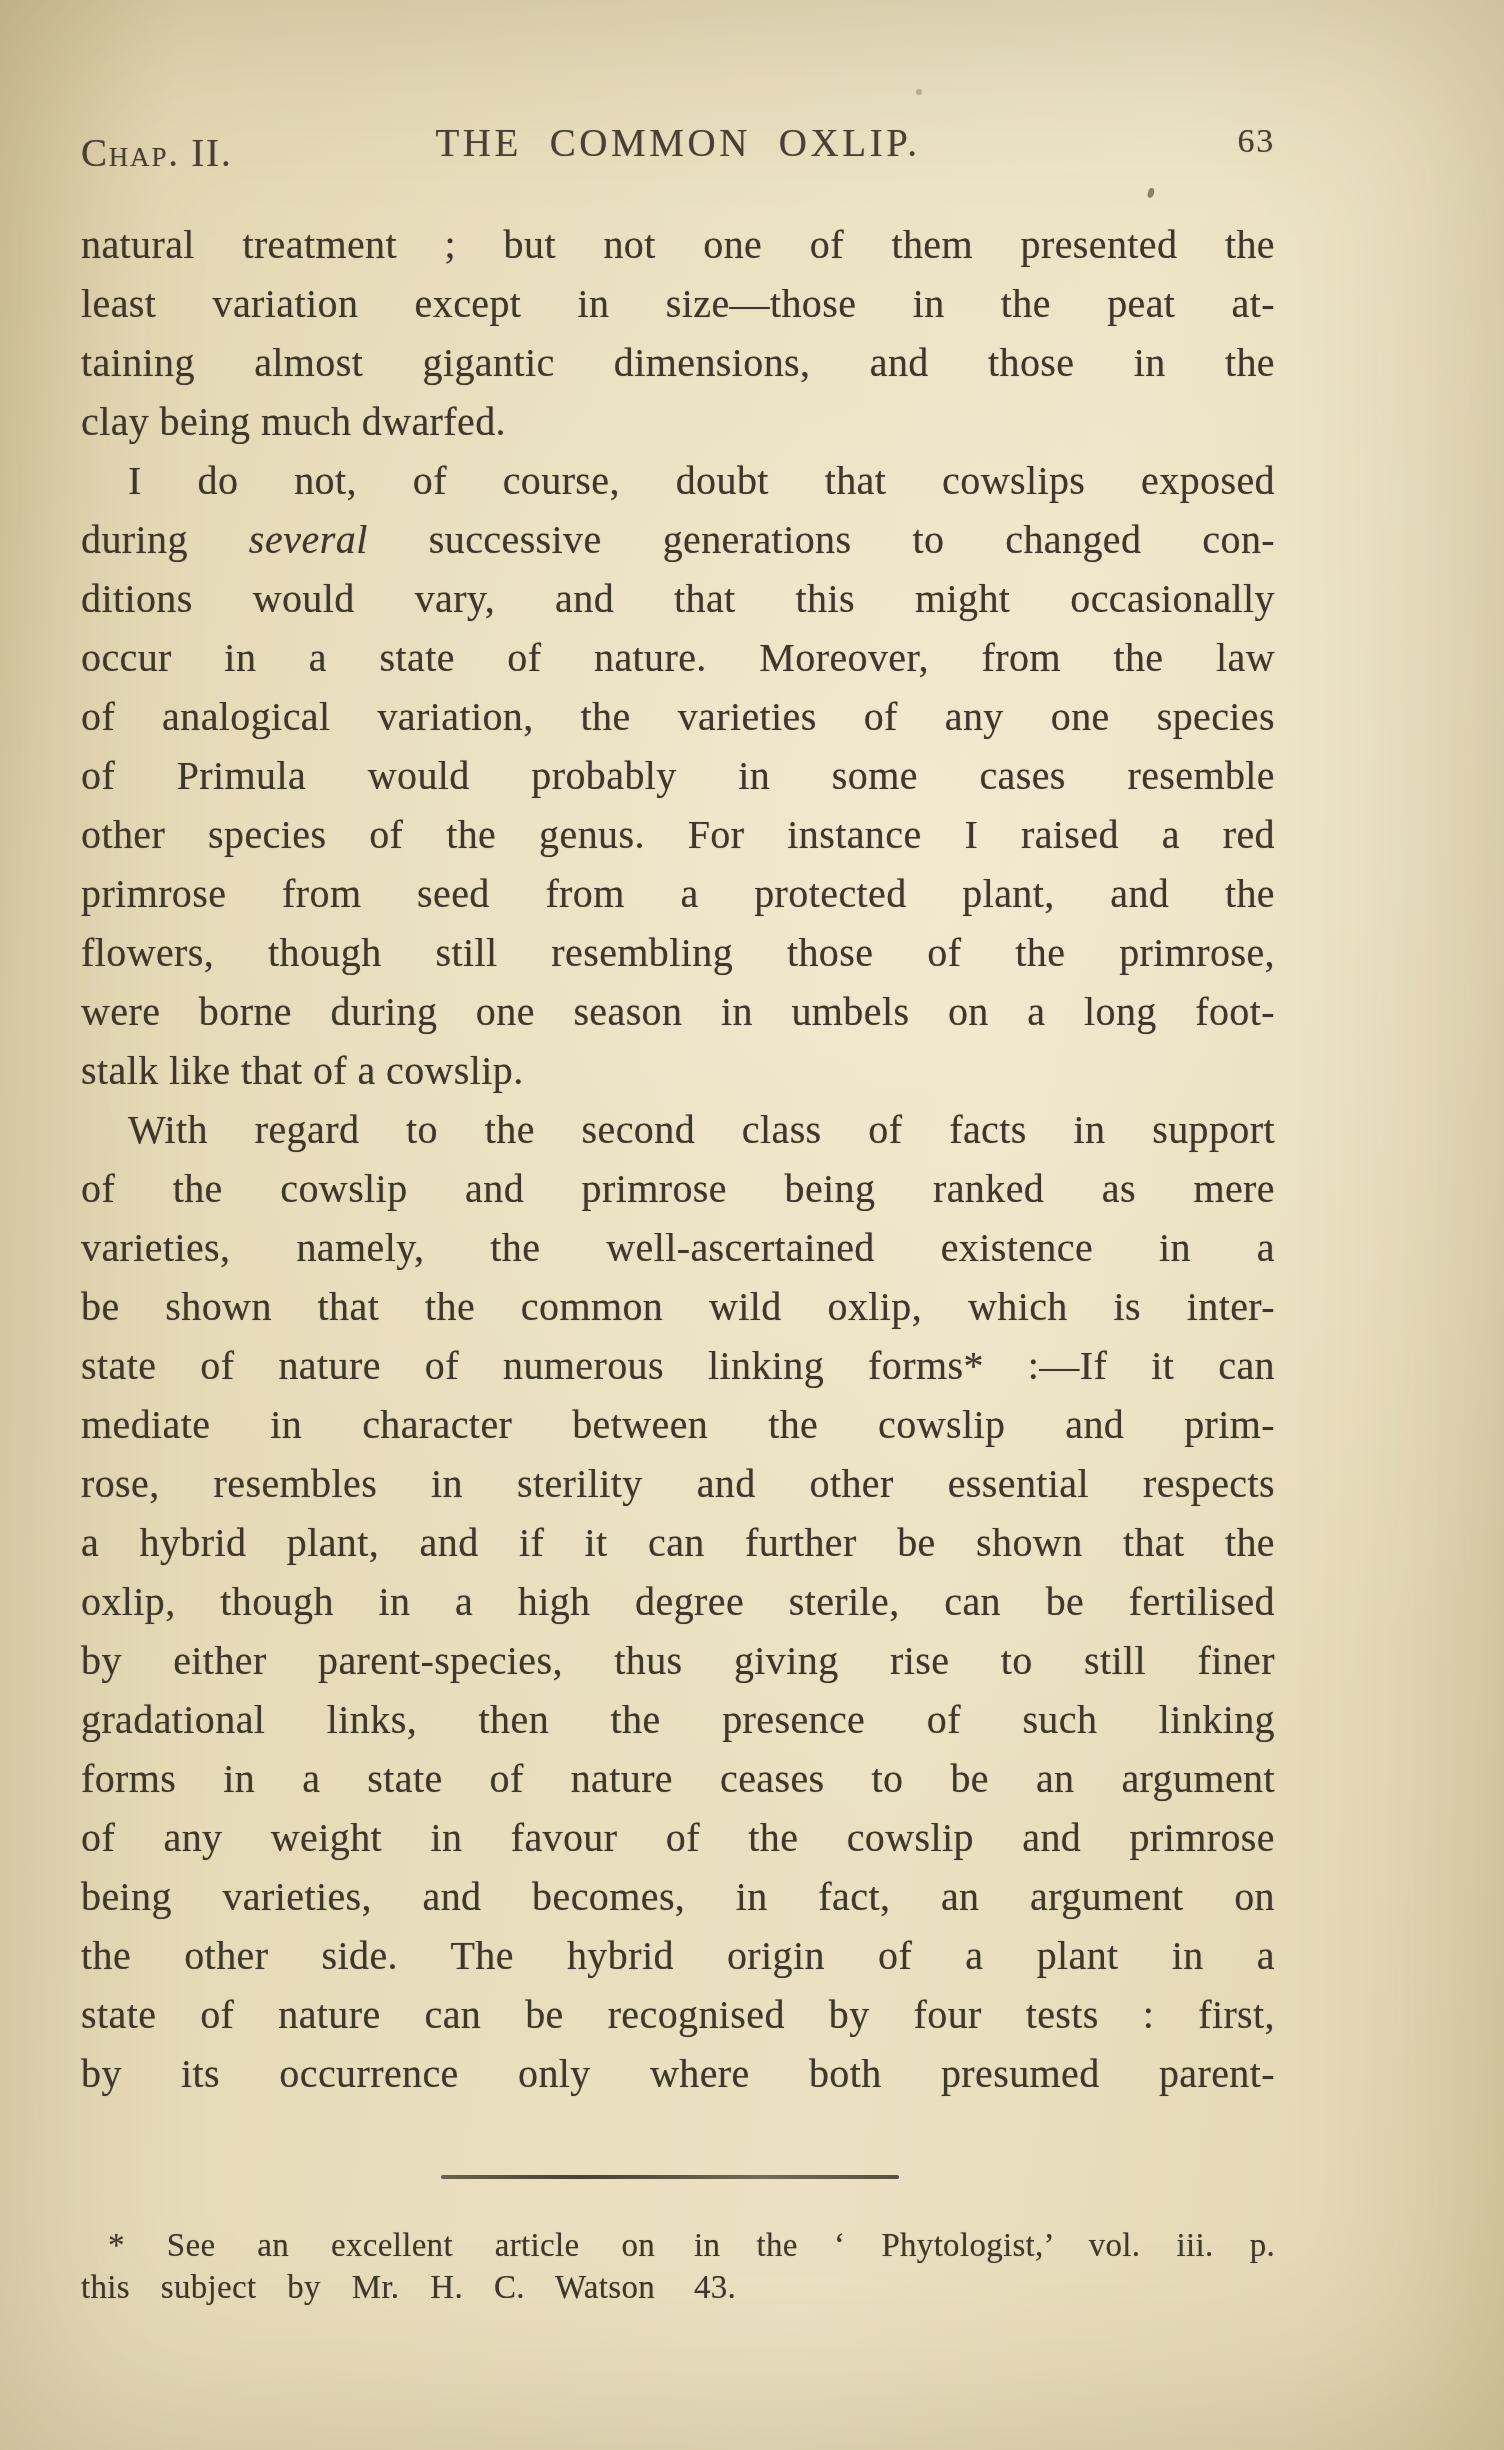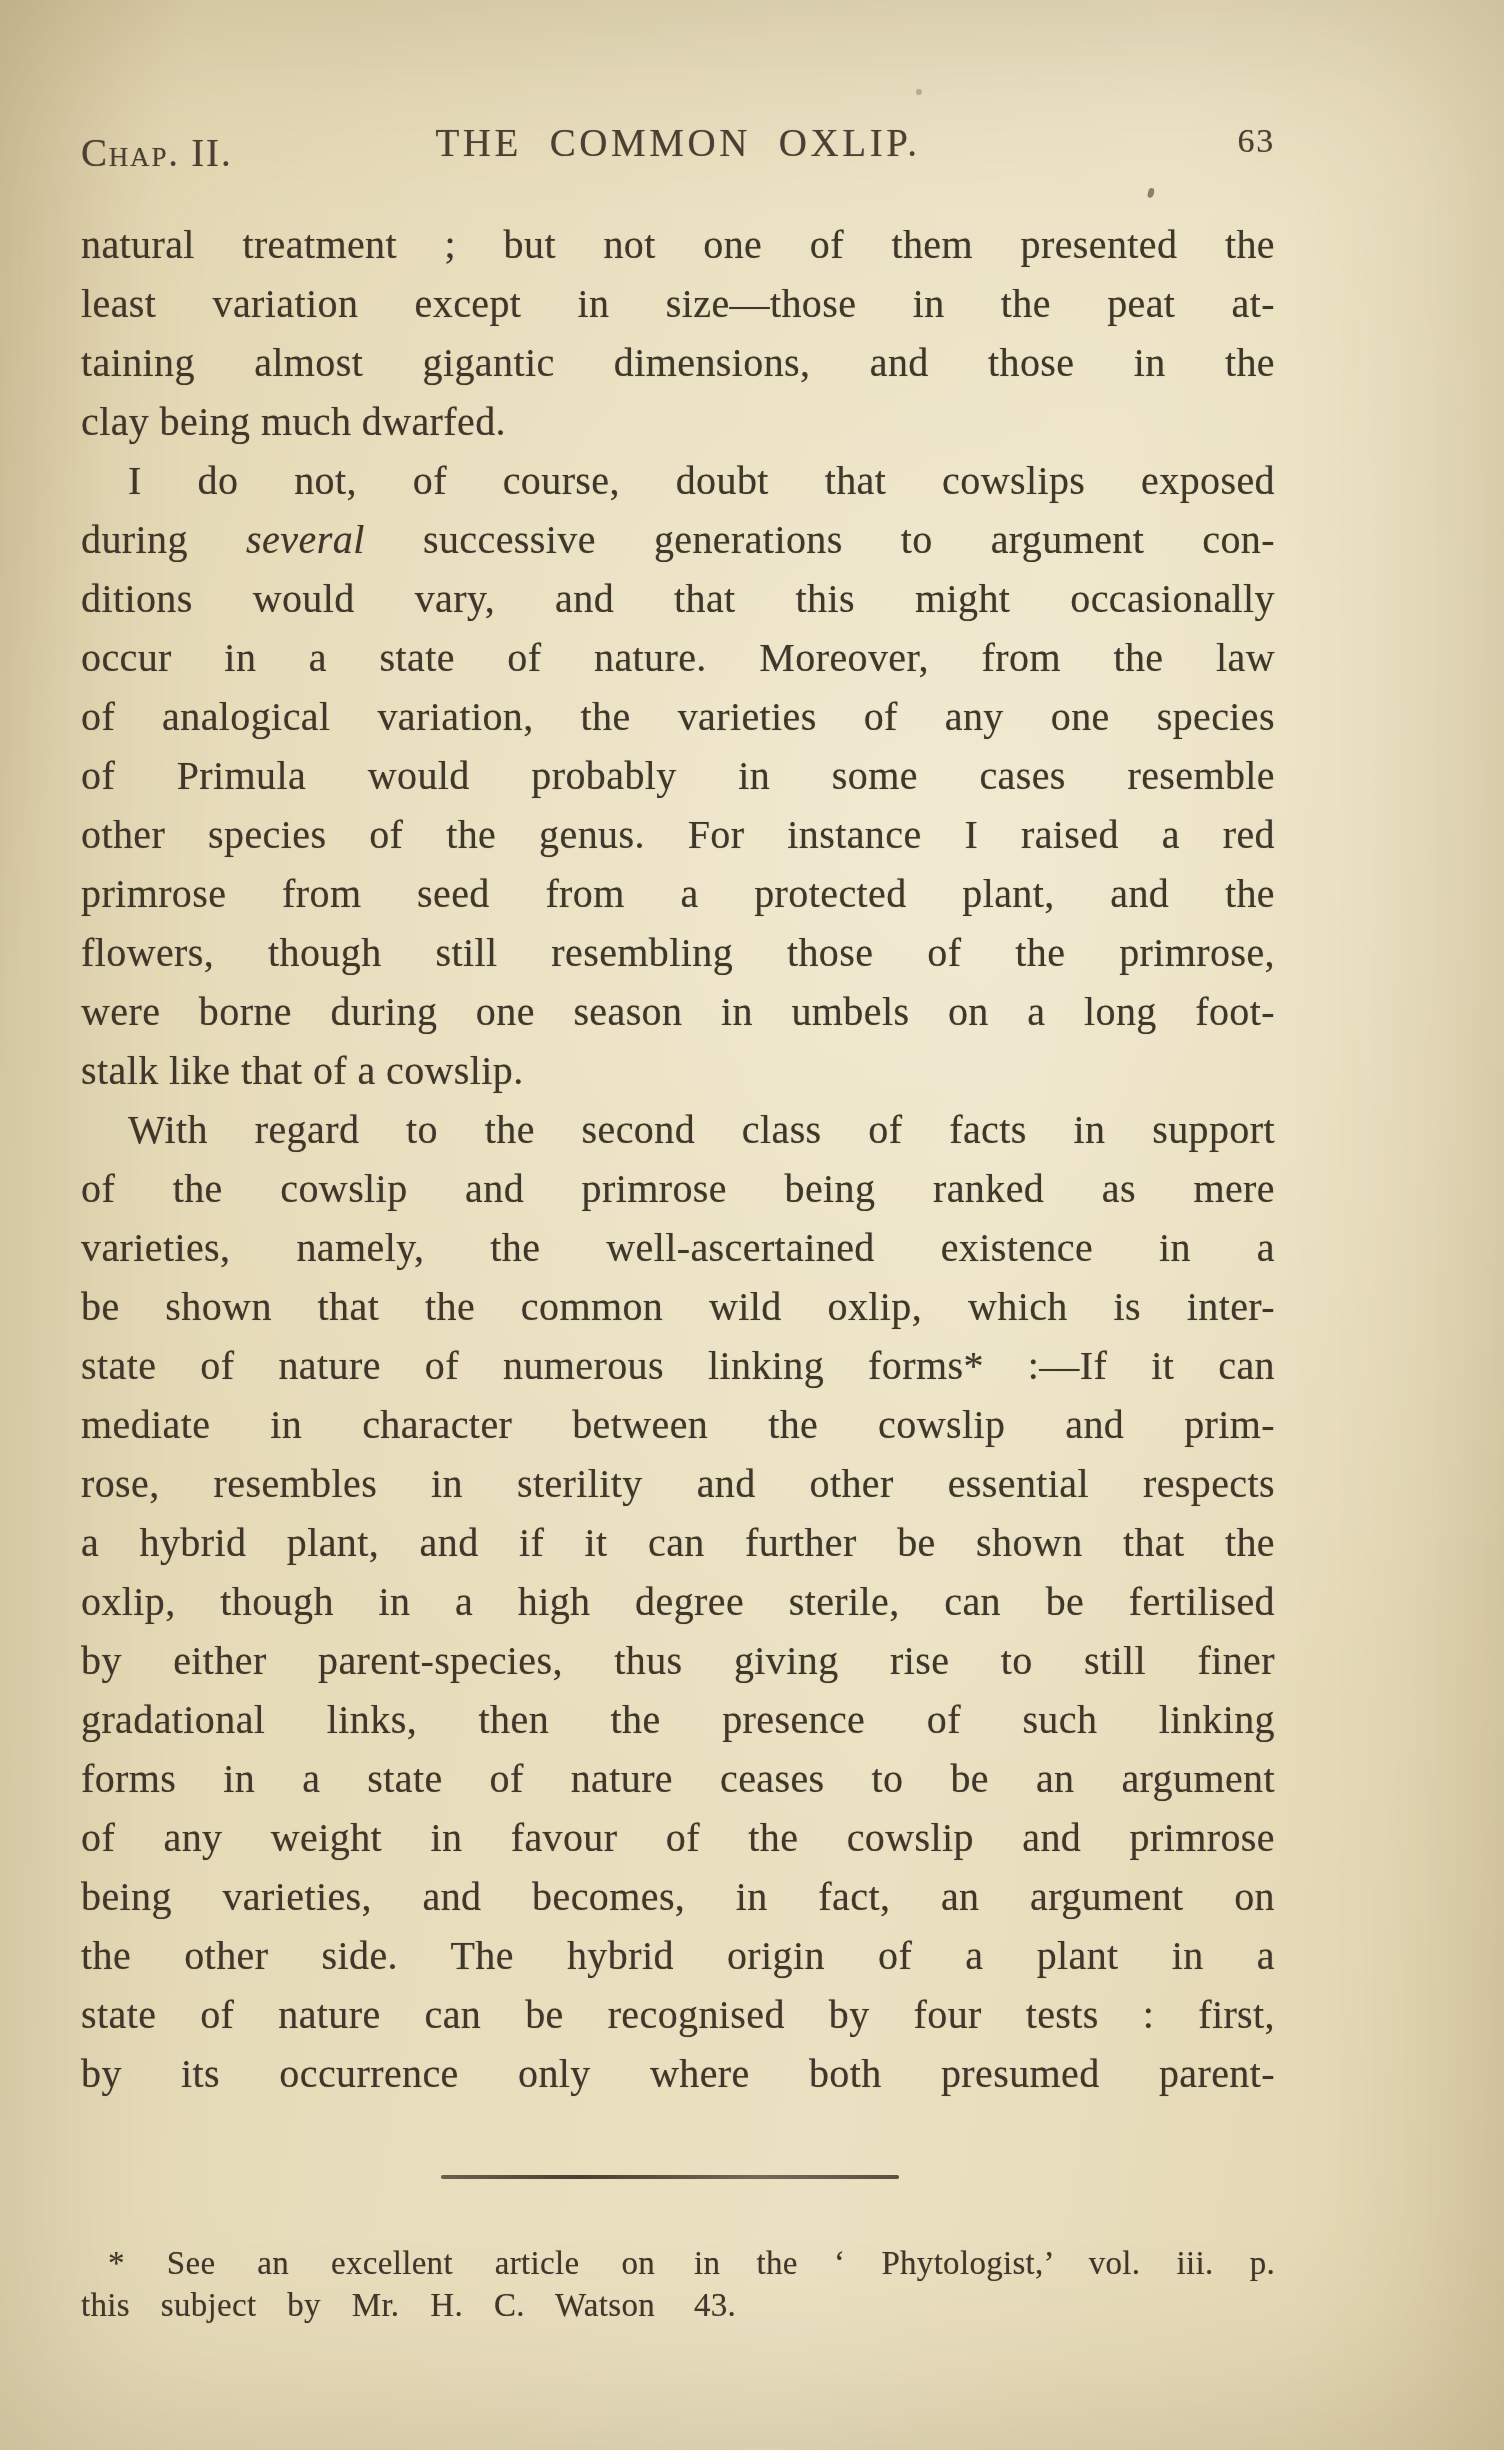--- a/index.html
+++ b/index.html
@@ -76,21 +76,21 @@
   .line em { font-style: italic; letter-spacing: 0.5px; }
   .footnote-rule {
     margin-top: 72px;
     margin-left: 360px;
     width: 458px;
     height: 3.6px;
     background: linear-gradient(to right, rgba(64,55,43,0.75), rgba(64,55,43,0.95) 30%, rgba(64,55,43,0.7) 70%, rgba(64,55,43,0.85));
     border-radius: 1.8px;
   }
   .footnote {
-    margin-top: 63px;
+    margin-top: 45px;
     display: flex;
     justify-content: space-between;
     font-size: 33px;
     letter-spacing: 0.3px;
     text-shadow: 0 0 0.9px rgba(62, 52, 36, 0.45);
   }
   .fn-col { width: 574px; }
   .fn-col.right { width: 581px; }
   .footnote .line {
     line-height: 42px;
@@ -121,21 +121,21 @@
       <span class="running-title">THE COMMON OXLIP.</span>
       <span class="page-number">63</span>
     </header>
 
     <main class="body-text" id="bodyText">
         <div class="line">natural treatment ; but not one of them presented the</div>
         <div class="line">least variation except in size—those in the peat at-</div>
         <div class="line">taining almost gigantic dimensions, and those in the</div>
         <div class="line para-end">clay being much dwarfed.</div>
         <div class="line indent">I do not, of course, doubt that cowslips exposed</div>
-        <div class="line"><span>during </span><em>several</em><span> successive generations to argument con-</span></div>
+        <div class="line"><span>during </span><em>several</em><span> successive generations to changed con-</span></div>
         <div class="line">ditions would vary, and that this might occasionally</div>
         <div class="line">occur in a state of nature.  Moreover, from the law</div>
         <div class="line">of analogical variation, the varieties of any one species</div>
         <div class="line">of Primula would probably in some cases resemble</div>
         <div class="line">other species of the genus.  For instance I raised a red</div>
         <div class="line">primrose from seed from a protected plant, and the</div>
         <div class="line">flowers, though still resembling those of the primrose,</div>
         <div class="line">were borne during one season in umbels on a long foot-</div>
         <div class="line para-end">stalk like that of a cowslip.</div>
         <div class="line indent">With regard to the second class of facts in support</div>

